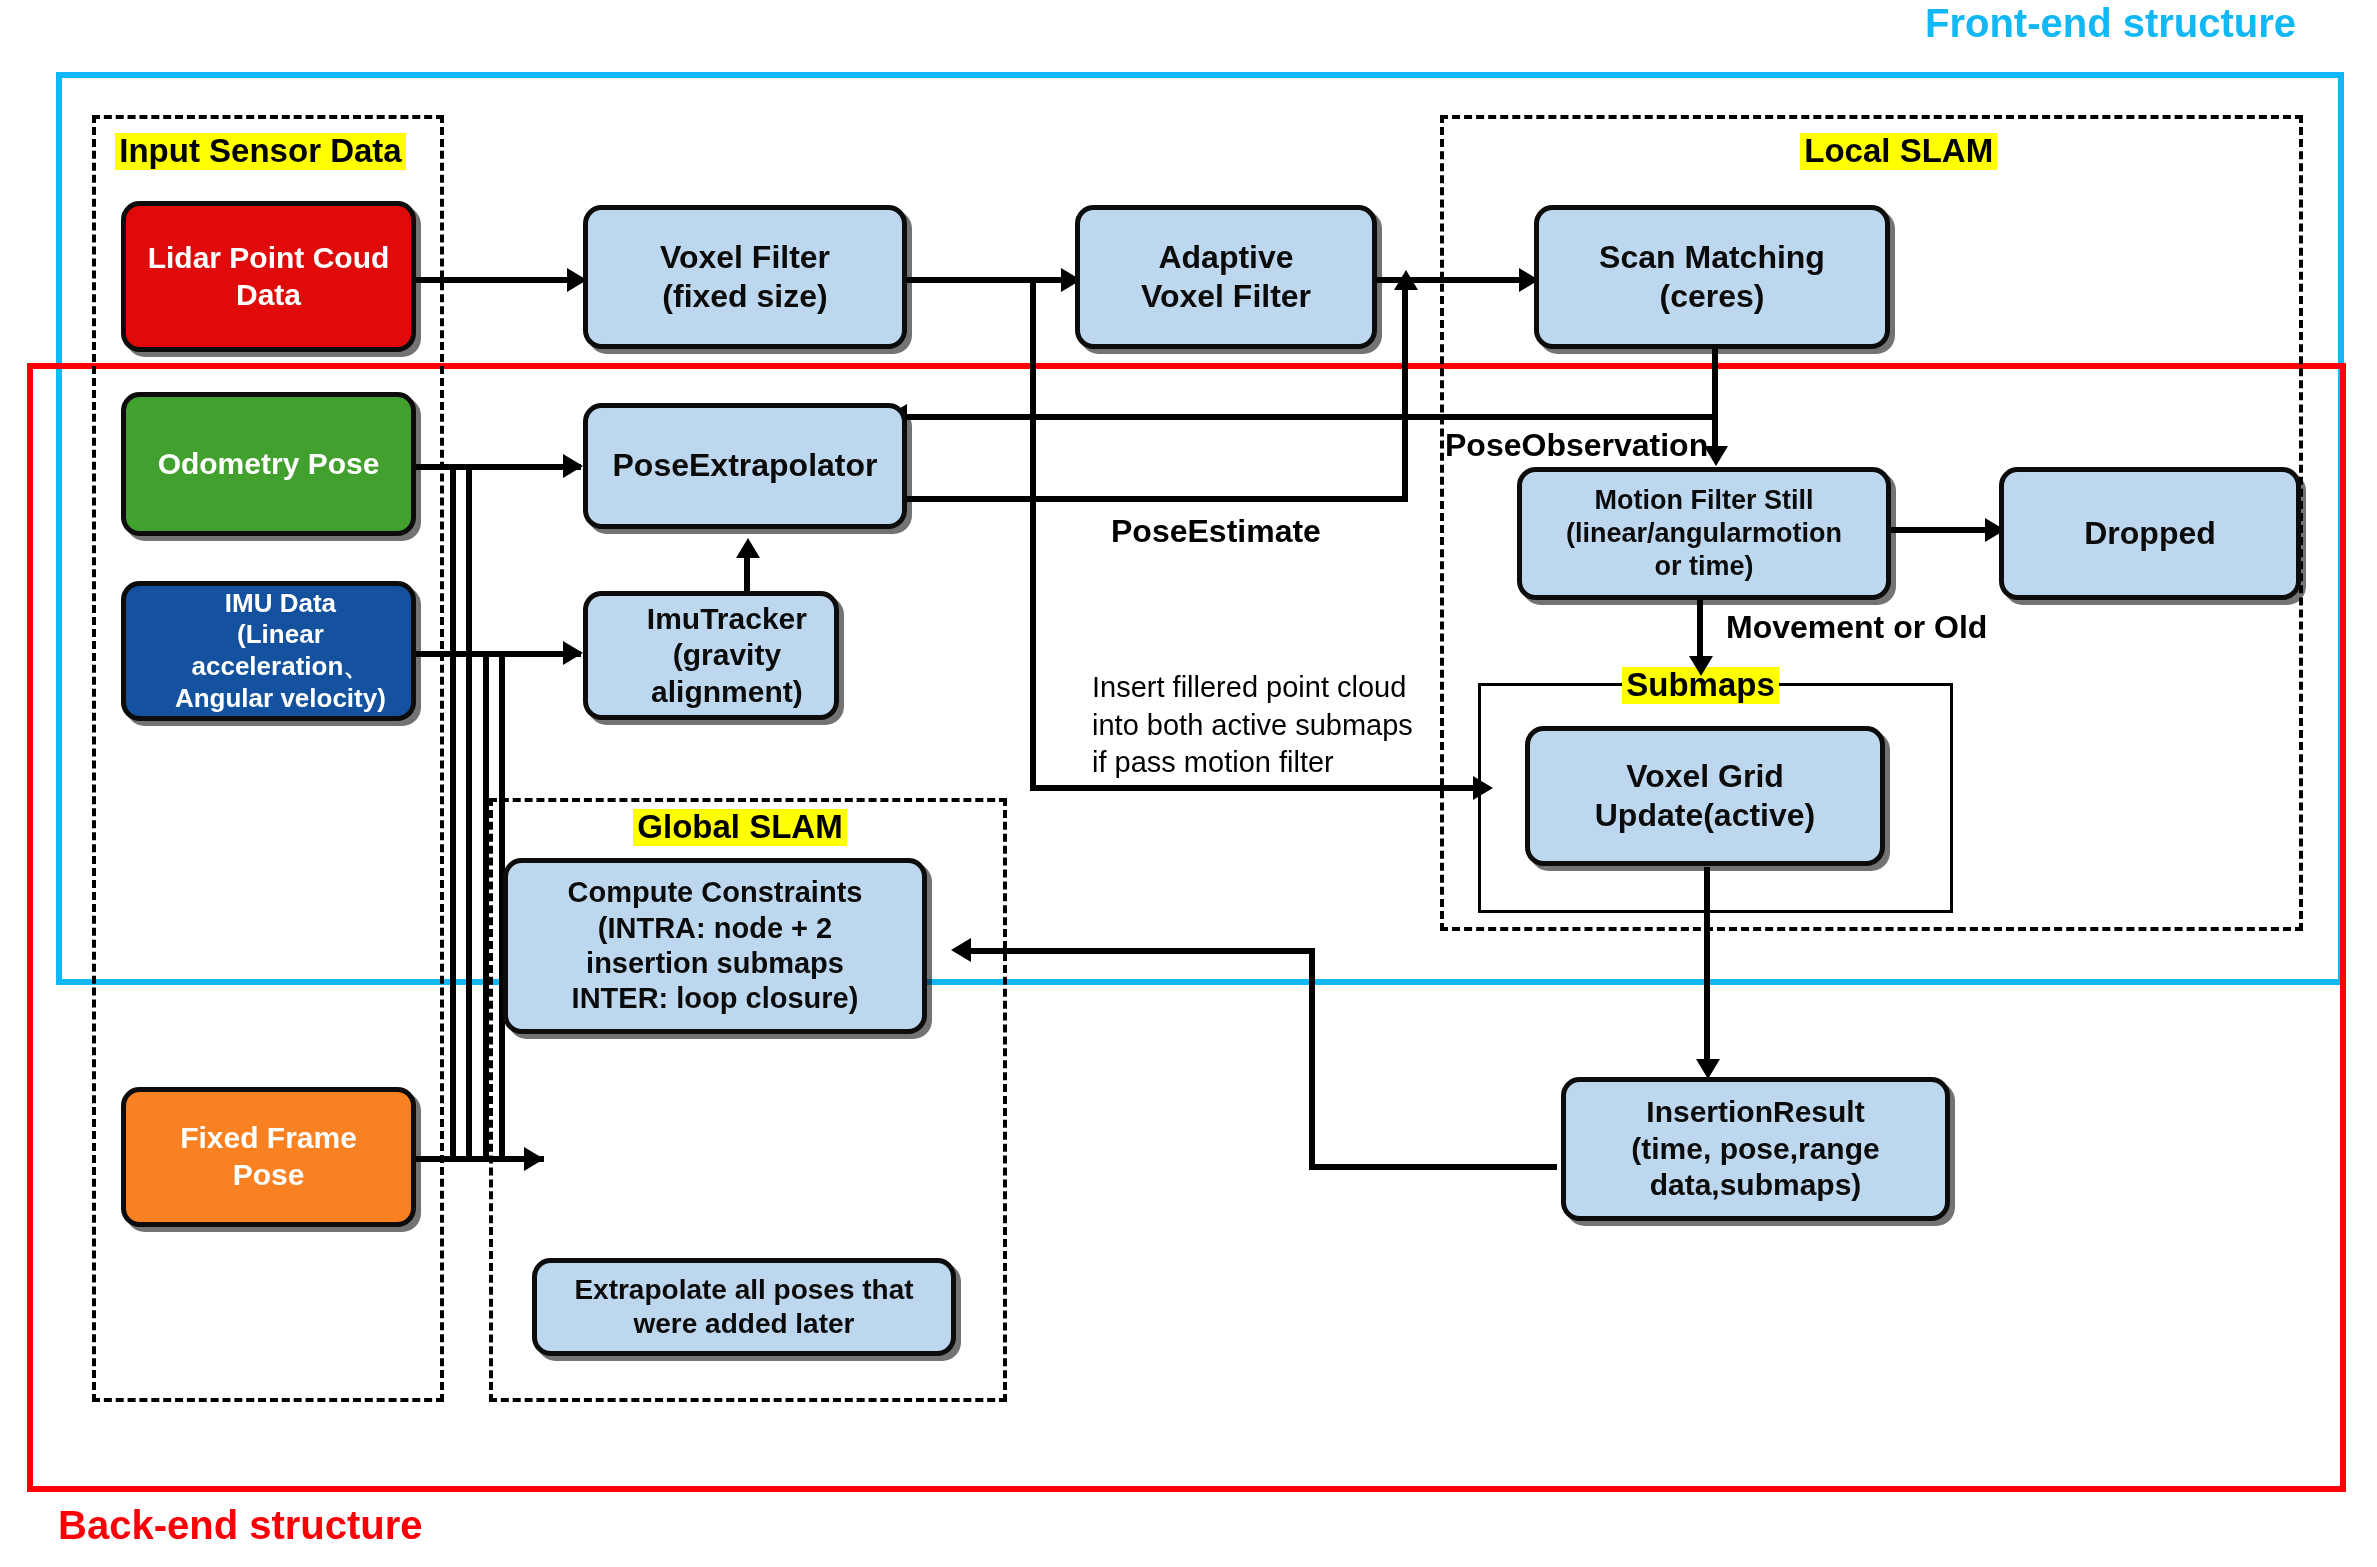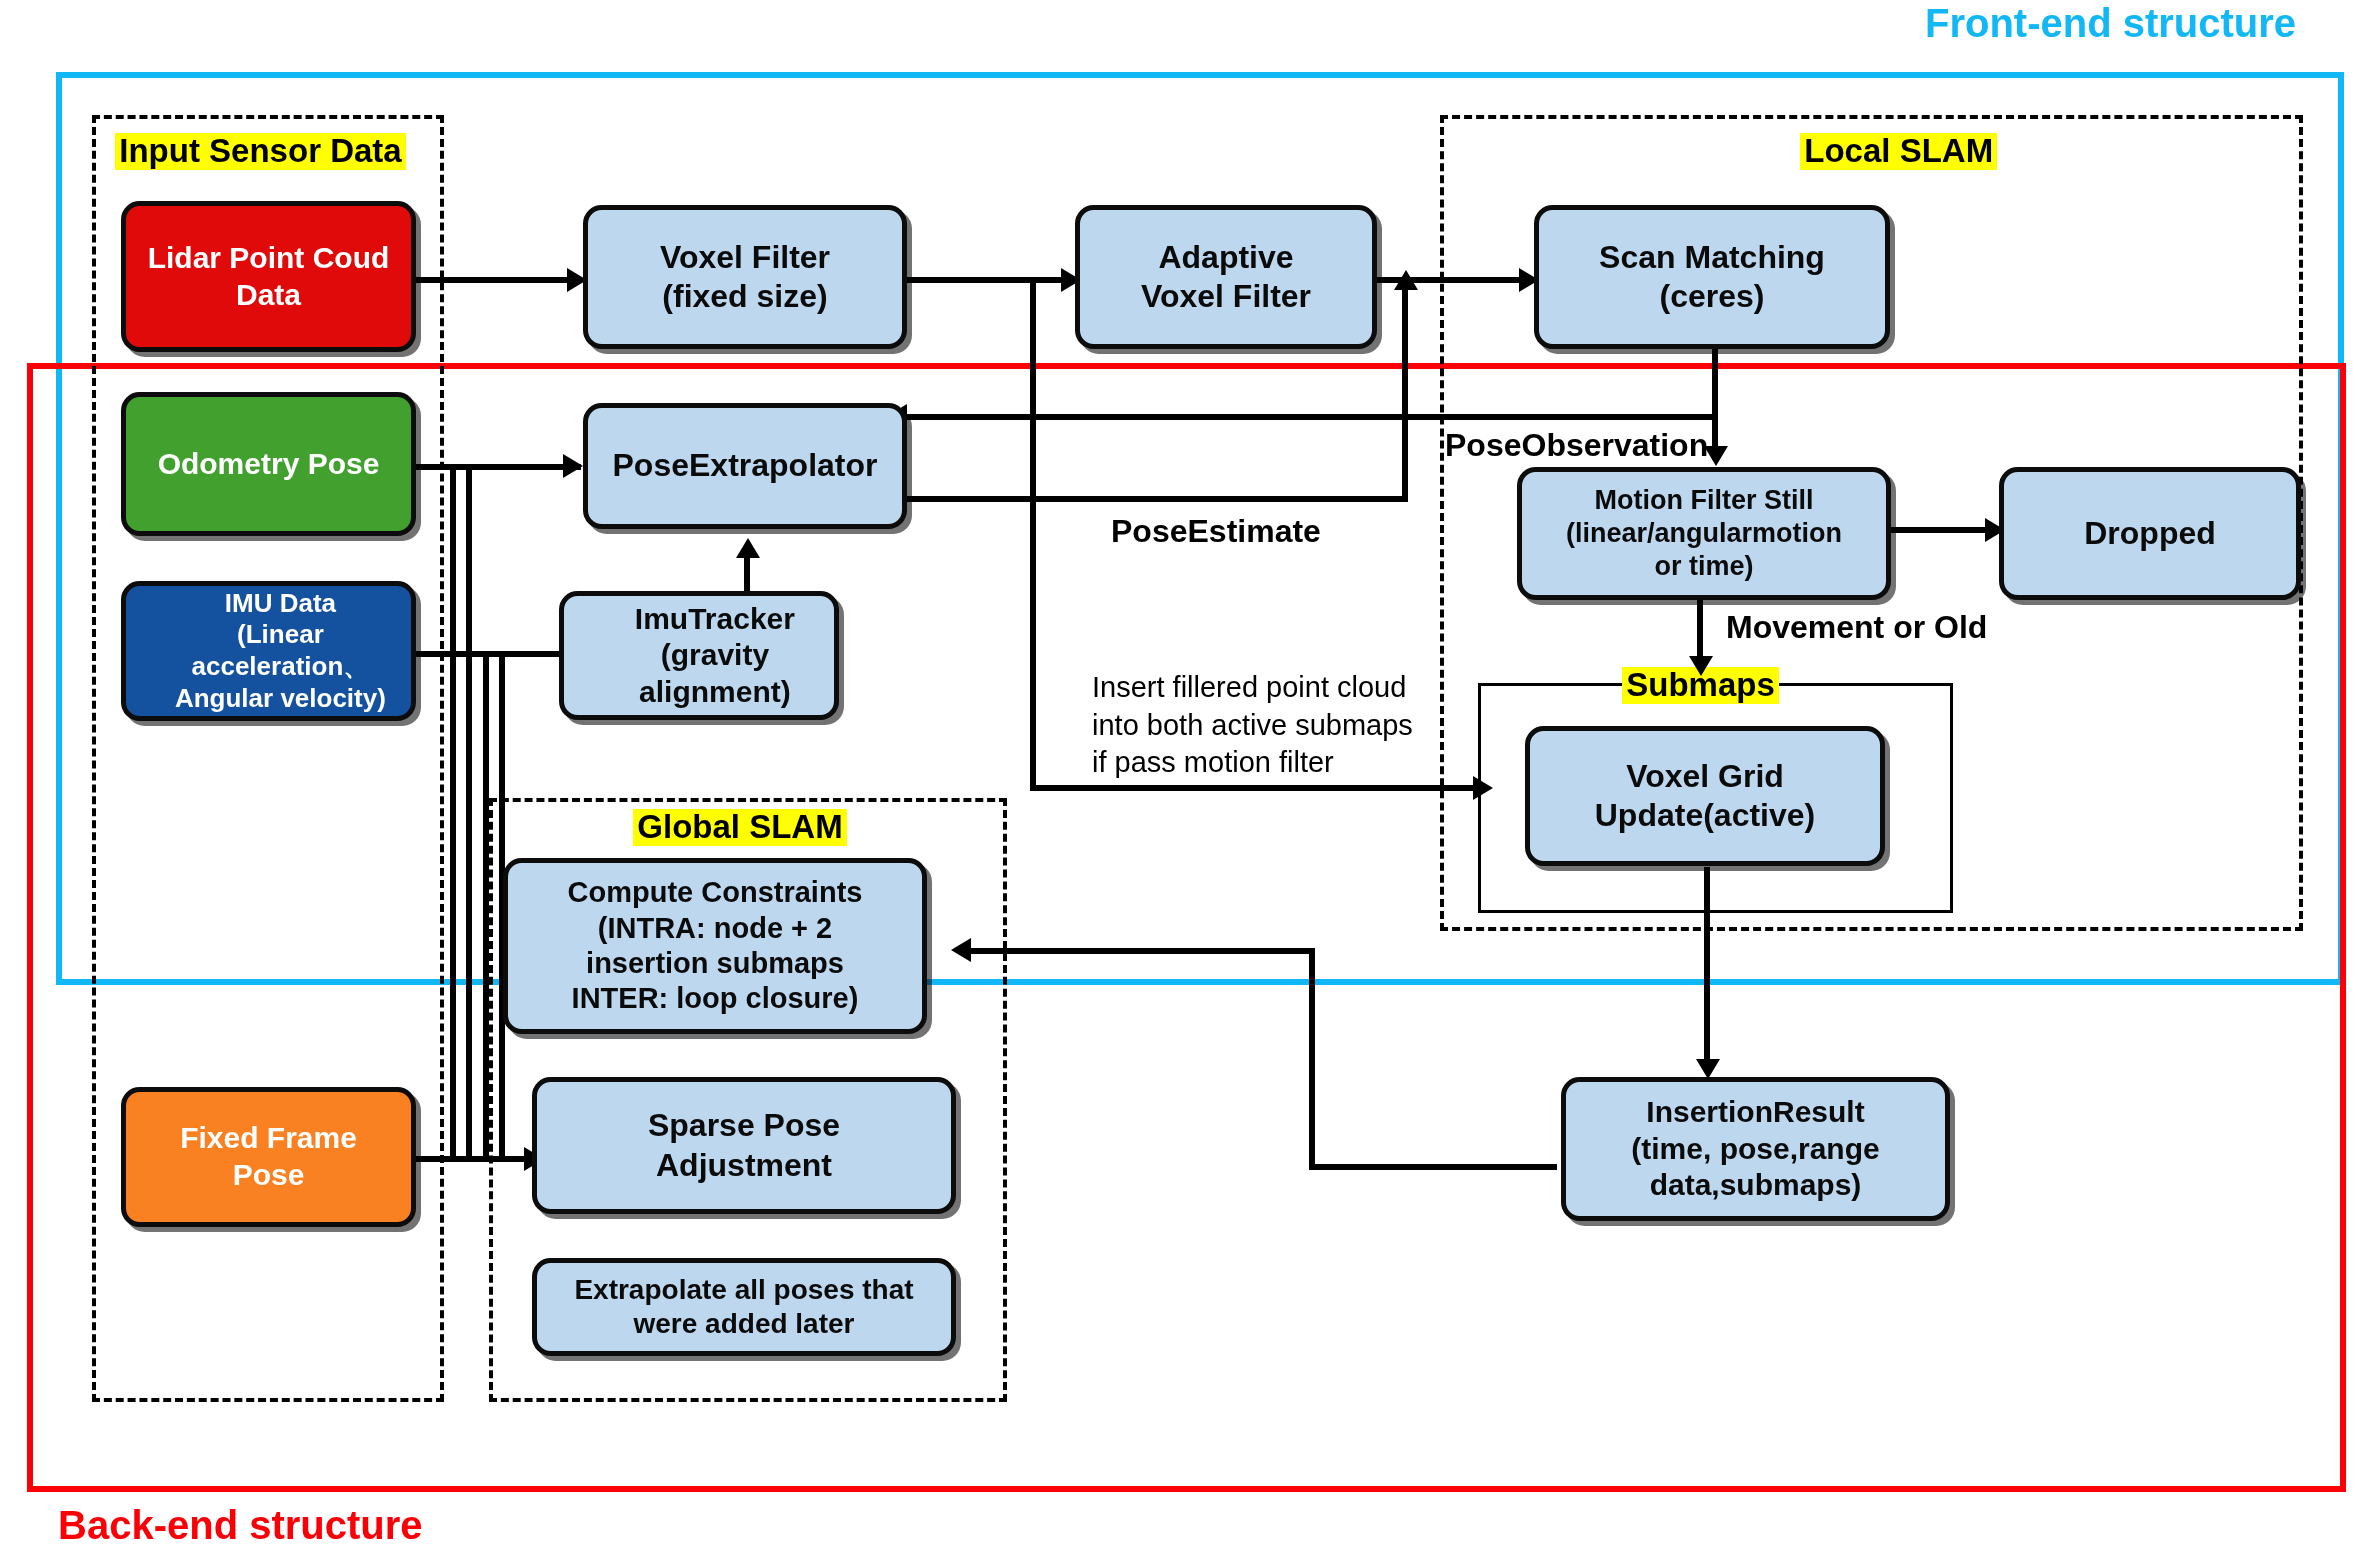--- a/index.html
+++ b/index.html
@@ -139,21 +139,21 @@
 Angular velocity)</div>
 
   <div class="node n-orange" style="left:121px;top:1087px;width:295px;height:140px;font-size:30px;white-space:pre-line;">Fixed Frame
 Pose</div>
 
   <div class="node n-blue" style="left:583px;top:205px;width:324px;height:144px;font-size:32px;white-space:pre-line;">Voxel Filter
 (fixed size)</div>
 
   <div class="node n-blue" style="left:583px;top:403px;width:324px;height:126px;font-size:32px;white-space:pre-line;">PoseExtrapolator</div>
 
-  <div class="node n-blue" style="left:559px;top:591px;width:280px;height:129px;font-size:30px;white-space:pre-line;padding-left:39px;">ImuTracker
+  <div class="node n-blue" style="left:583px;top:591px;width:256px;height:129px;font-size:30px;white-space:pre-line;padding-left:39px;">ImuTracker
 (gravity alignment)</div>
 
   <div class="node n-blue" style="left:1075px;top:205px;width:302px;height:144px;font-size:32px;white-space:pre-line;">Adaptive
 Voxel Filter</div>
 
   <div class="node n-blue" style="left:1534px;top:205px;width:356px;height:144px;font-size:32px;white-space:pre-line;">Scan  Matching
 (ceres)</div>
 
   <div class="node n-blue" style="left:1517px;top:467px;width:374px;height:133px;font-size:27px;white-space:pre-line;">Motion Filter Still
 (linear/angularmotion
@@ -166,22 +166,20 @@
 
   <div class="node n-blue" style="left:1561px;top:1077px;width:389px;height:144px;font-size:30px;white-space:pre-line;">InsertionResult
 (time, pose,range
 data,submaps)</div>
 
   <div class="node n-blue" style="left:503px;top:858px;width:424px;height:176px;font-size:29px;white-space:pre-line;text-align:center;">Compute Constraints
 (INTRA: node + 2
 insertion submaps
 INTER: loop closure)</div>
 
-  <div class="node n-blue" style="left:532px;top:1077px;width:424px;height:137px;font-size:32px;white-space:pre-line;">Sparse Pose
-Adjustment</div>
 
   <div class="node n-blue" style="left:532px;top:1258px;width:424px;height:98px;font-size:28px;white-space:pre-line;">Extrapolate all poses that
 were added later</div>
 
   <div class="note" style="left:1092px;top:669px;font-size:29px;">Insert fillered point cloud
 into both active submaps
 if pass motion filter</div>
 
 </div>
 

